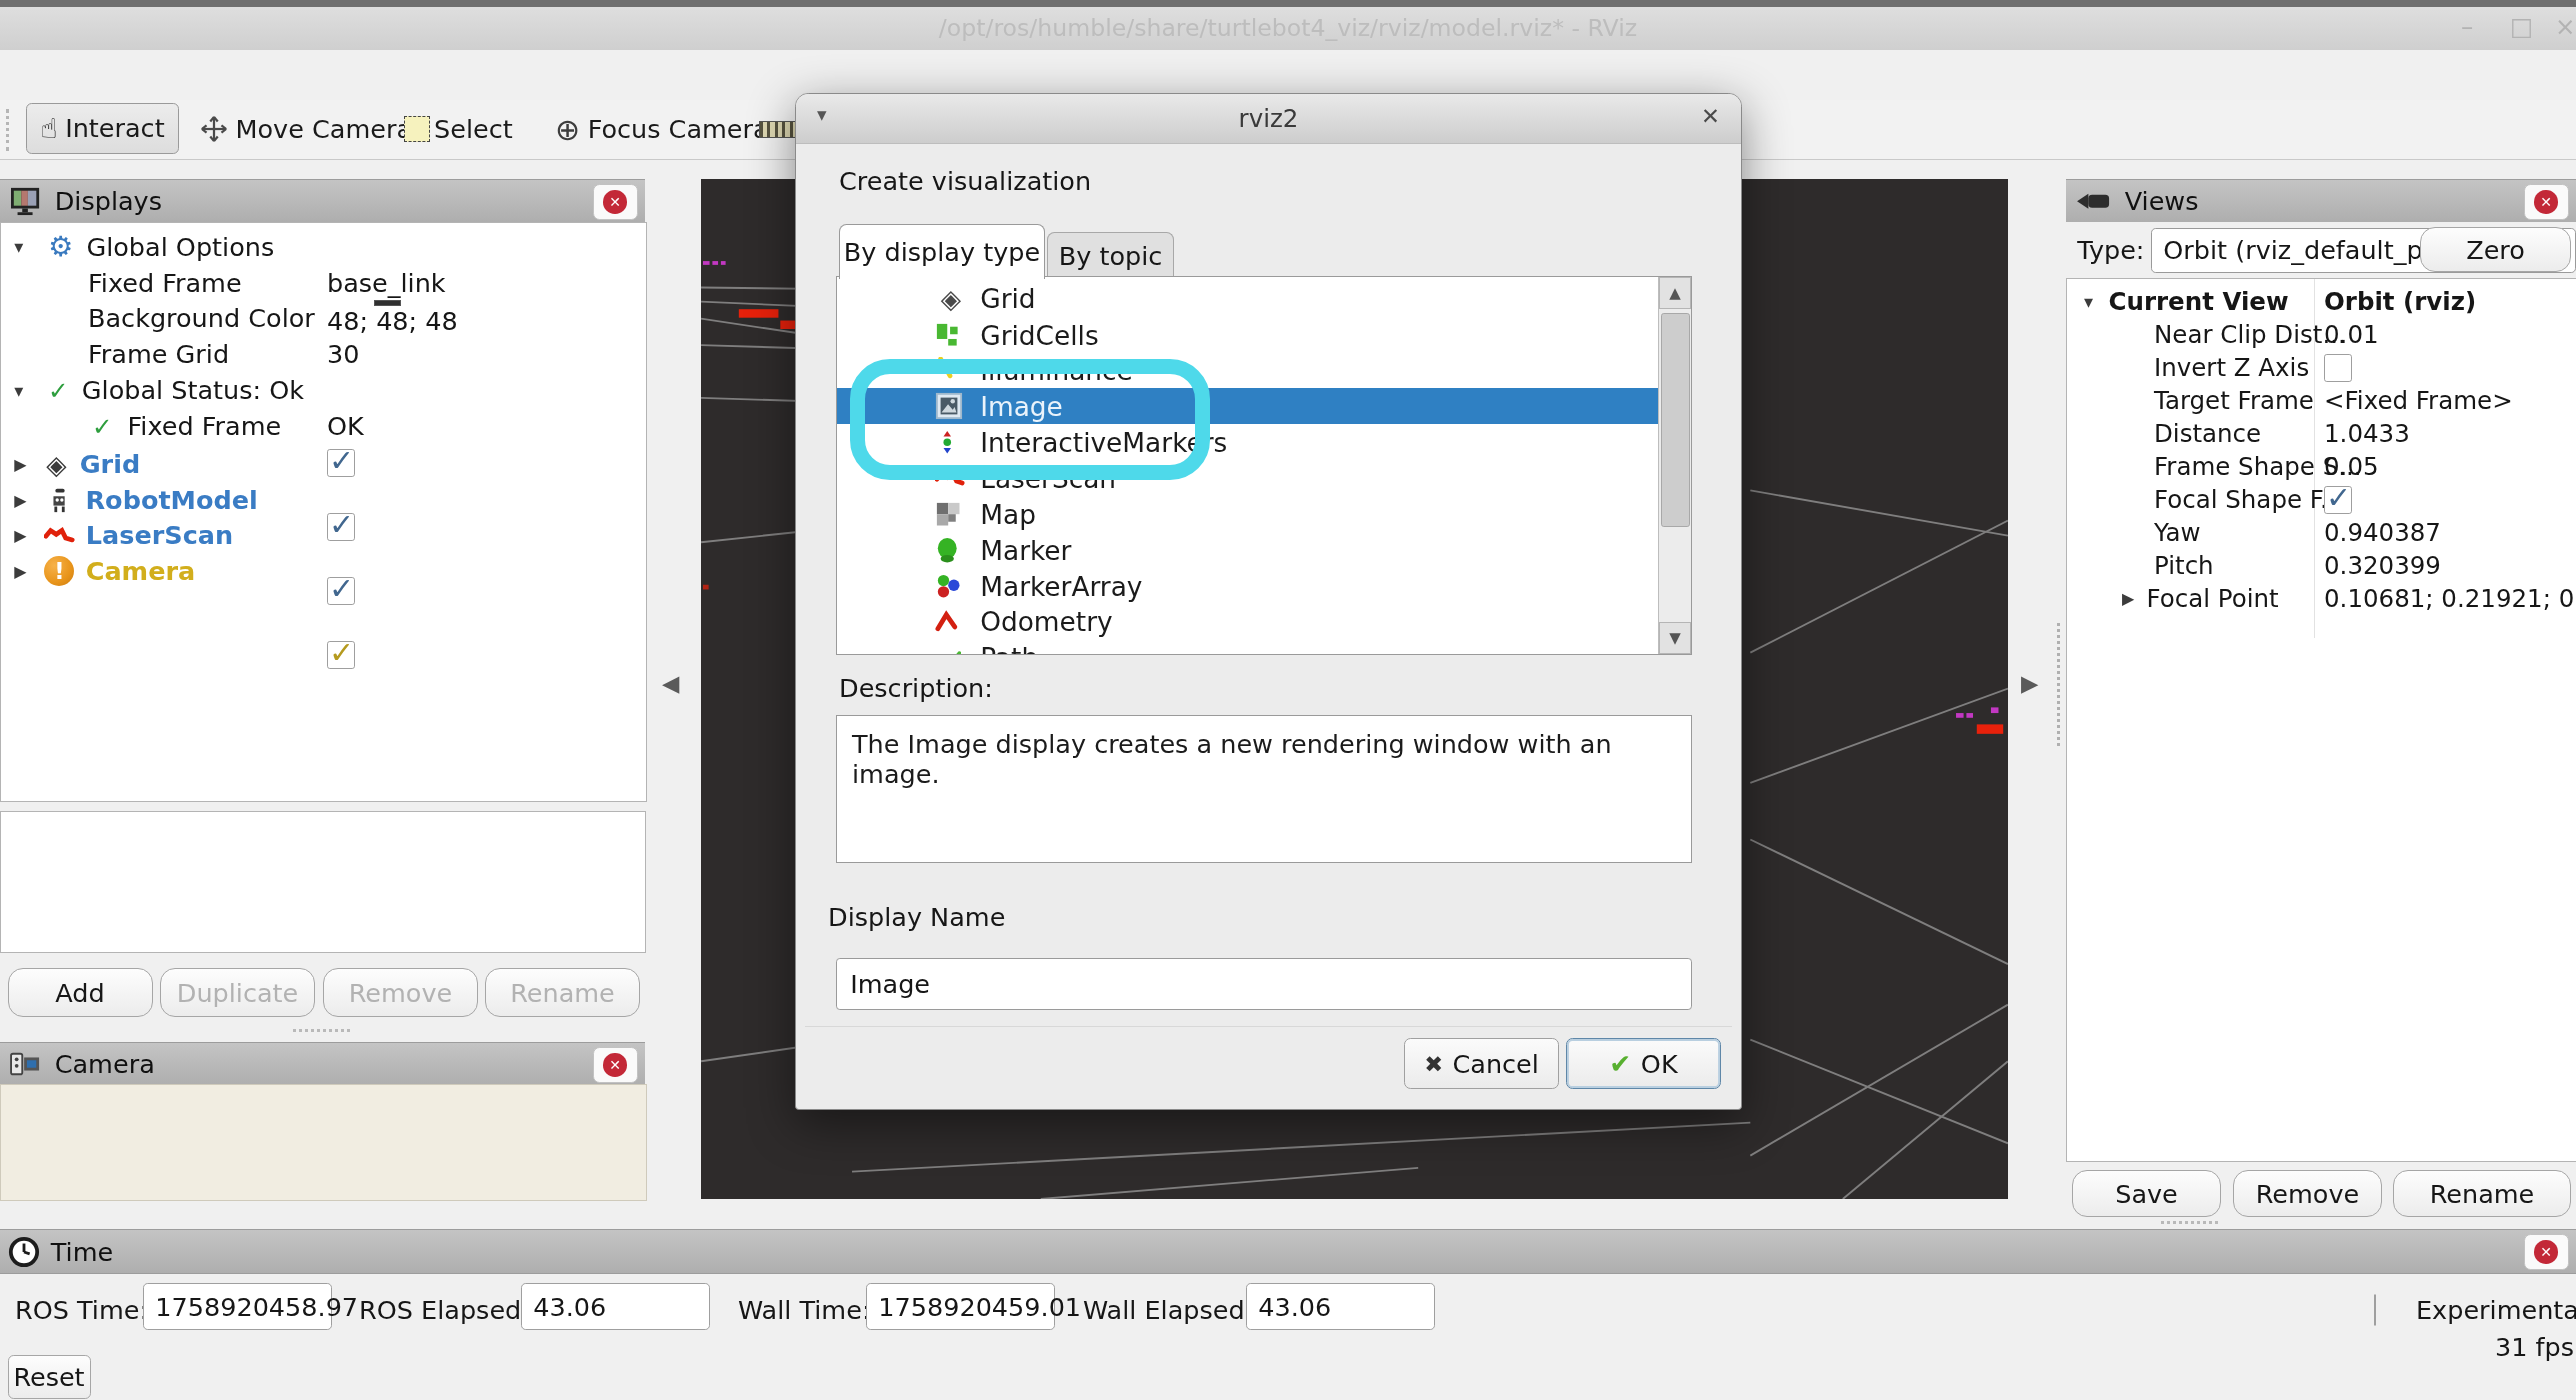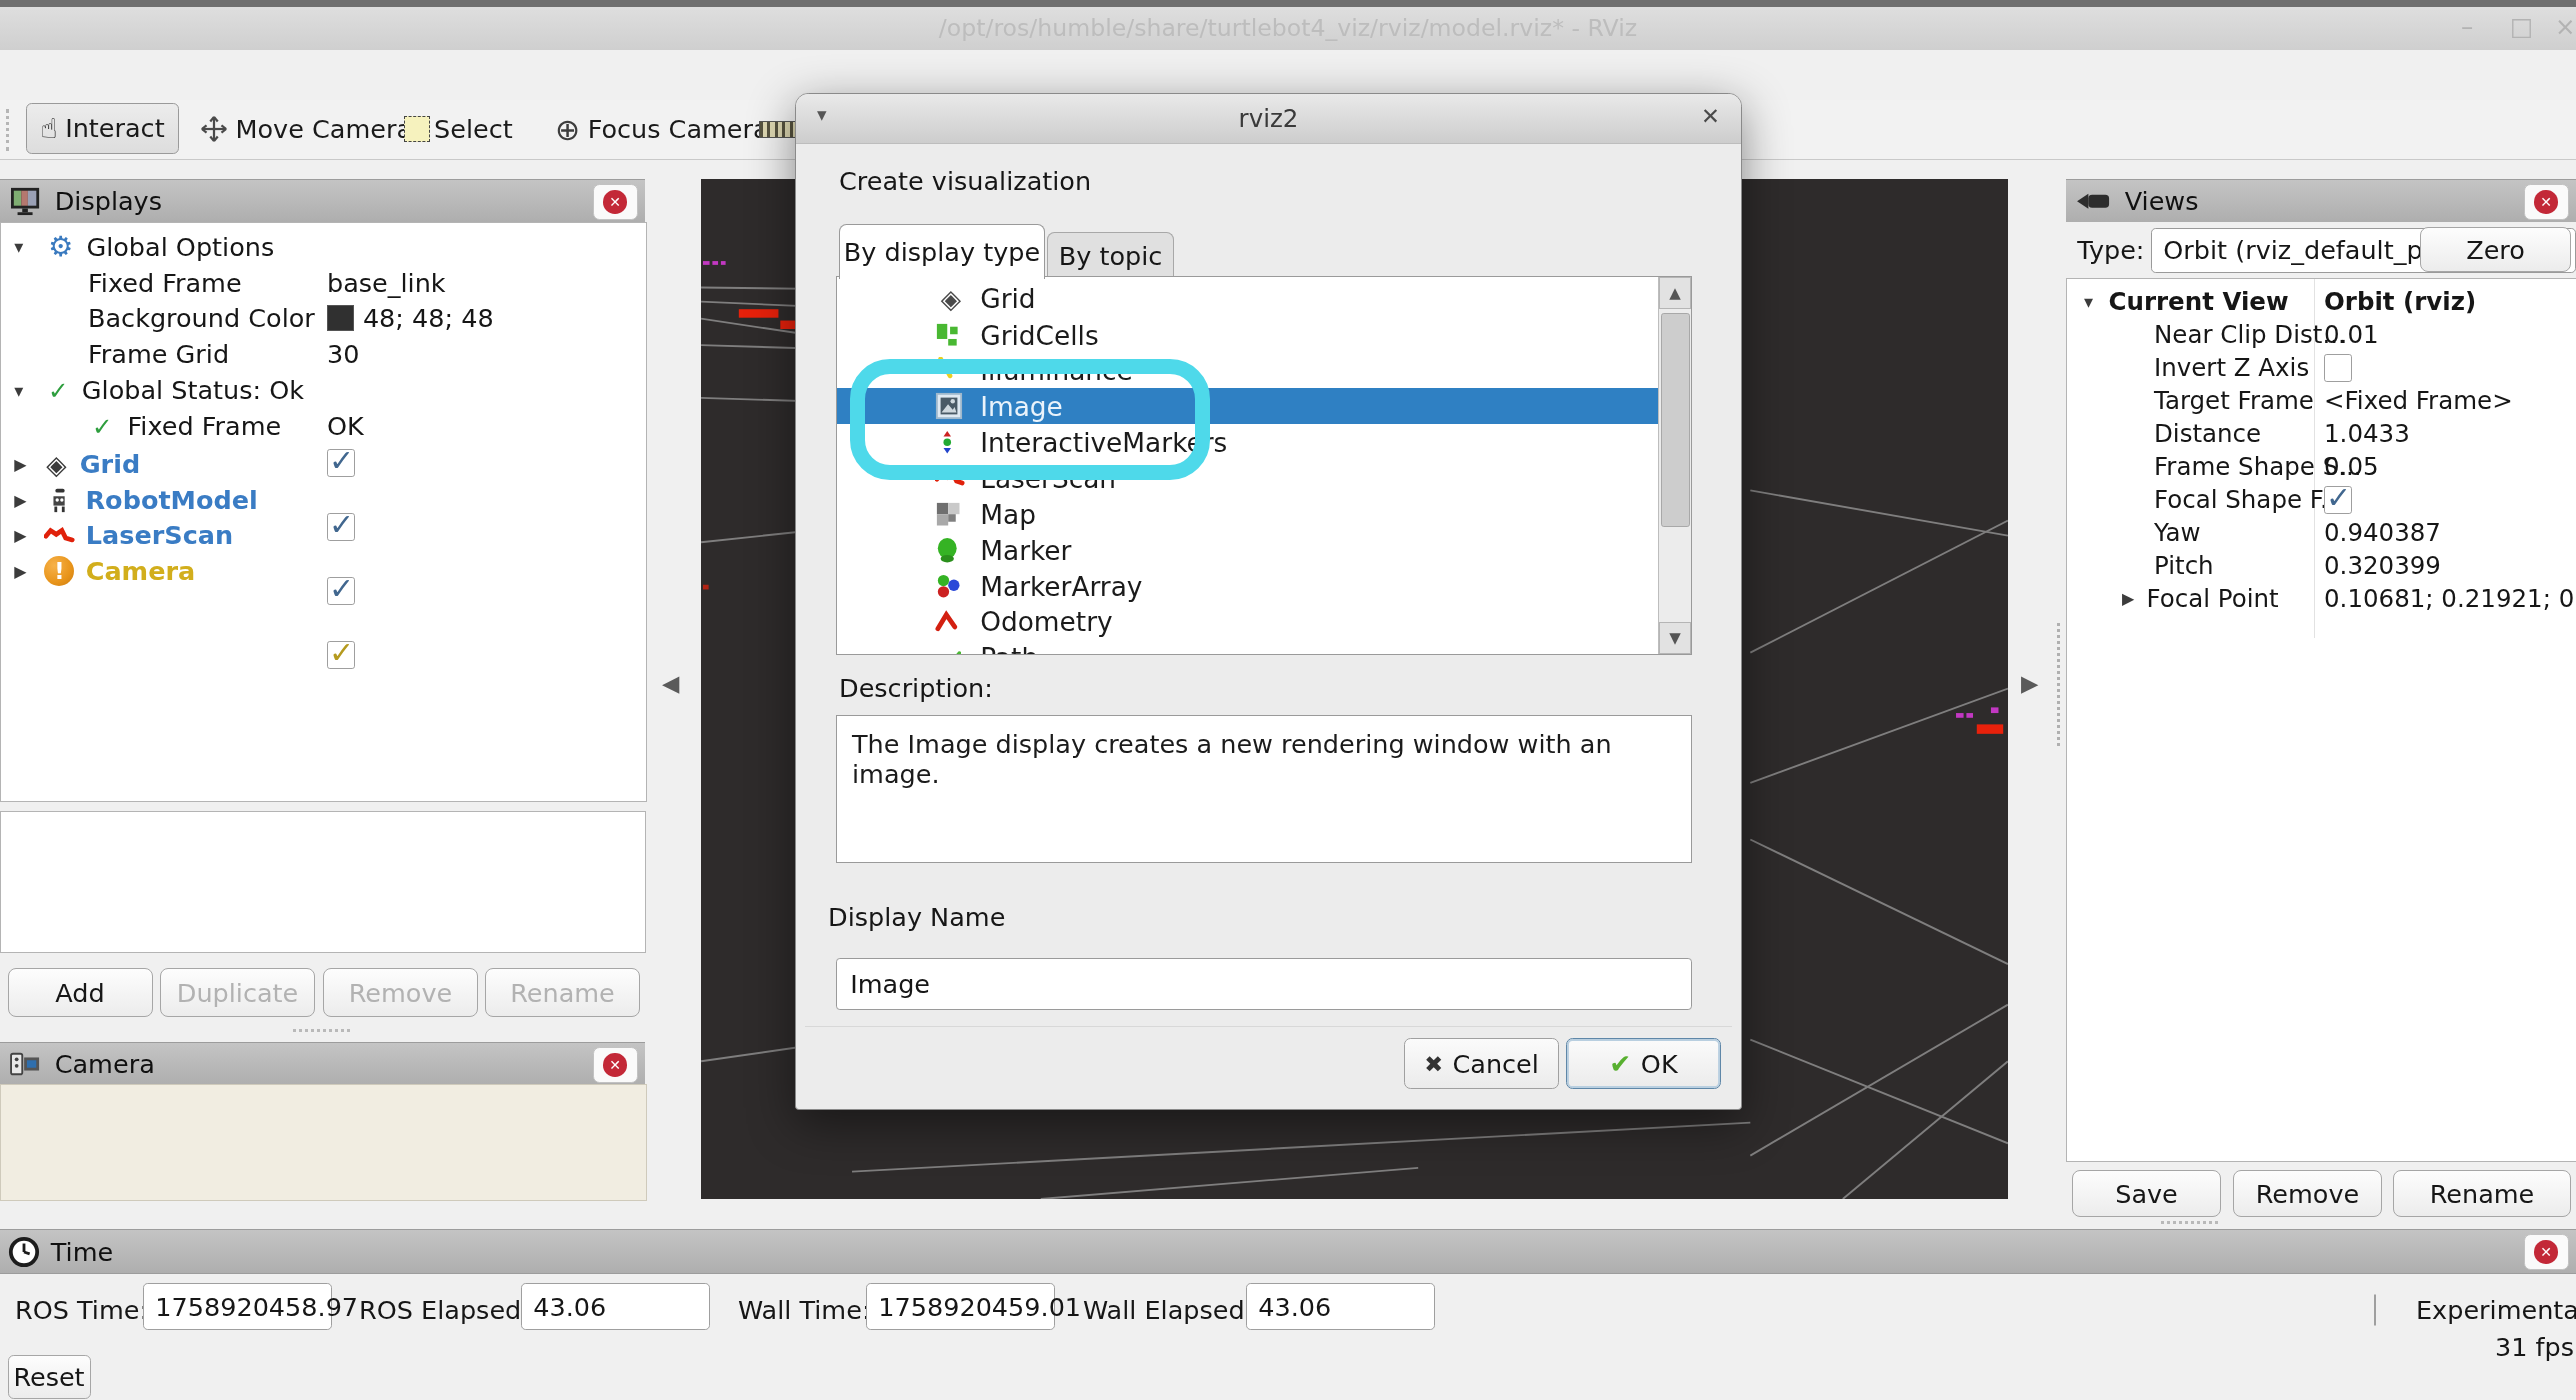--- a/index.html
+++ b/index.html
@@ -23,21 +23,21 @@
   .closebtn{position:absolute;right:7.5px;top:3.8px;width:43px;height:34px;background:#fafafa;border:0.9px solid #c2c2c2;border-radius:6.6px;display:flex;align-items:center;justify-content:center;}
   .closedot{width:23.6px;height:23.6px;border-radius:50%;background:#c32837;color:#fff;font-size:14px;font-weight:bold;display:flex;align-items:center;justify-content:center;}
   .whitebox{background:#ffffff;border:0.9px solid #b4b4b4;}
   .trow{position:absolute;height:36px;display:flex;align-items:center;}
   .exp{color:#3c3c3c;font-size:18px;width:24.5px;display:inline-block;}
   .bluename{color:#3a7cc4;font-weight:bold;}
   .yellowname{color:#d2ae1c;font-weight:bold;}
   .cb{width:28px;height:28px;background:#fff;border:1.9px solid #9f9f9f;border-radius:2.8px;position:relative;box-sizing:border-box;}
   .cb.checked::after{content:"✓";position:absolute;left:0.9px;top:-6.6px;font-size:30px;font-weight:bold;color:#41678f;}
   .cb.checked.ycheck::after{color:#b59a1e;}
-  .btn{background:linear-gradient(#fdfdfd,#ececec);border:0.9px solid #a6a6a6;border-radius:8px;display:flex;align-items:center;justify-content:center;font-size:25.5px;color:#161616;}
+  .btn{background:linear-gradient(#fdfdfd,#ececec);border:0.9px solid #a6a6a6;border-radius:15px;display:flex;align-items:center;justify-content:center;font-size:25.5px;color:#161616;}
   .btn.disabled{color:#b2b2b2;}
   .swatch{width:24.5px;height:24.5px;background:#303030;border:0.9px solid #555;display:inline-block;margin-right:9.4px;vertical-align:-3.8px;}
   .okgreen{color:#2e9e3e;font-weight:bold;font-size:24.5px;}
   
   .viewport{left:701px;top:179px;width:1307px;height:1020px;background:#2e2b2b;}
   .chev{font-size:22.6px;color:#5a5a5a;}
   
   .dialog{left:795px;top:93px;width:945px;height:1015px;background:#ececec;border:0.9px solid #8a8a8a;border-radius:13.2px 13.2px 3.8px 3.8px;box-shadow:0 13.2px 47px rgba(0,0,0,0.45);}
   .dtitle{position:absolute;left:0;top:0;width:100%;height:49px;background:linear-gradient(#e9e9e9,#cdcdcd);border-bottom:0.9px solid #bdbdbd;border-radius:12.3px 12.3px 0 0;}
   .tab{position:absolute;display:flex;align-items:center;justify-content:center;font-size:25.5px;}
@@ -133,21 +133,21 @@
     </div>
     <div class="trow" style="left:87px;top:42px;">
       <span>Fixed Frame</span>
     </div>
     <div class="trow" style="left:326px;top:42px;">
       <span>base_link</span>
     </div>
     <div class="trow" style="left:87px;top:77px;">
       <span>Background Color</span>
     </div>
-    <div class="trow" style="left:326px;top:77px;">
+    <div class="trow" style="left:326px;top:77px;flex-direction:column;">
       <span class="swatch"></span>
       <span>48; 48; 48</span>
     </div>
     <div class="trow" style="left:87px;top:113px;">
       <span>Frame Grid</span>
     </div>
     <div class="trow" style="left:326px;top:113px;">
       <span>30</span>
     </div>
     <div class="trow" style="left:0;top:149px;width:100%;">

